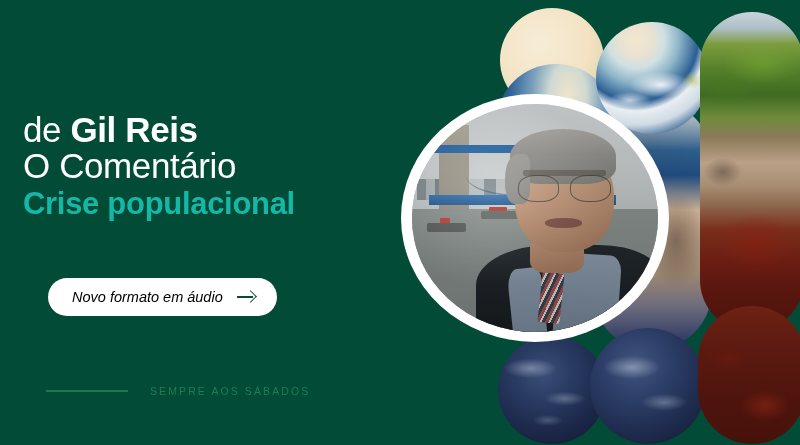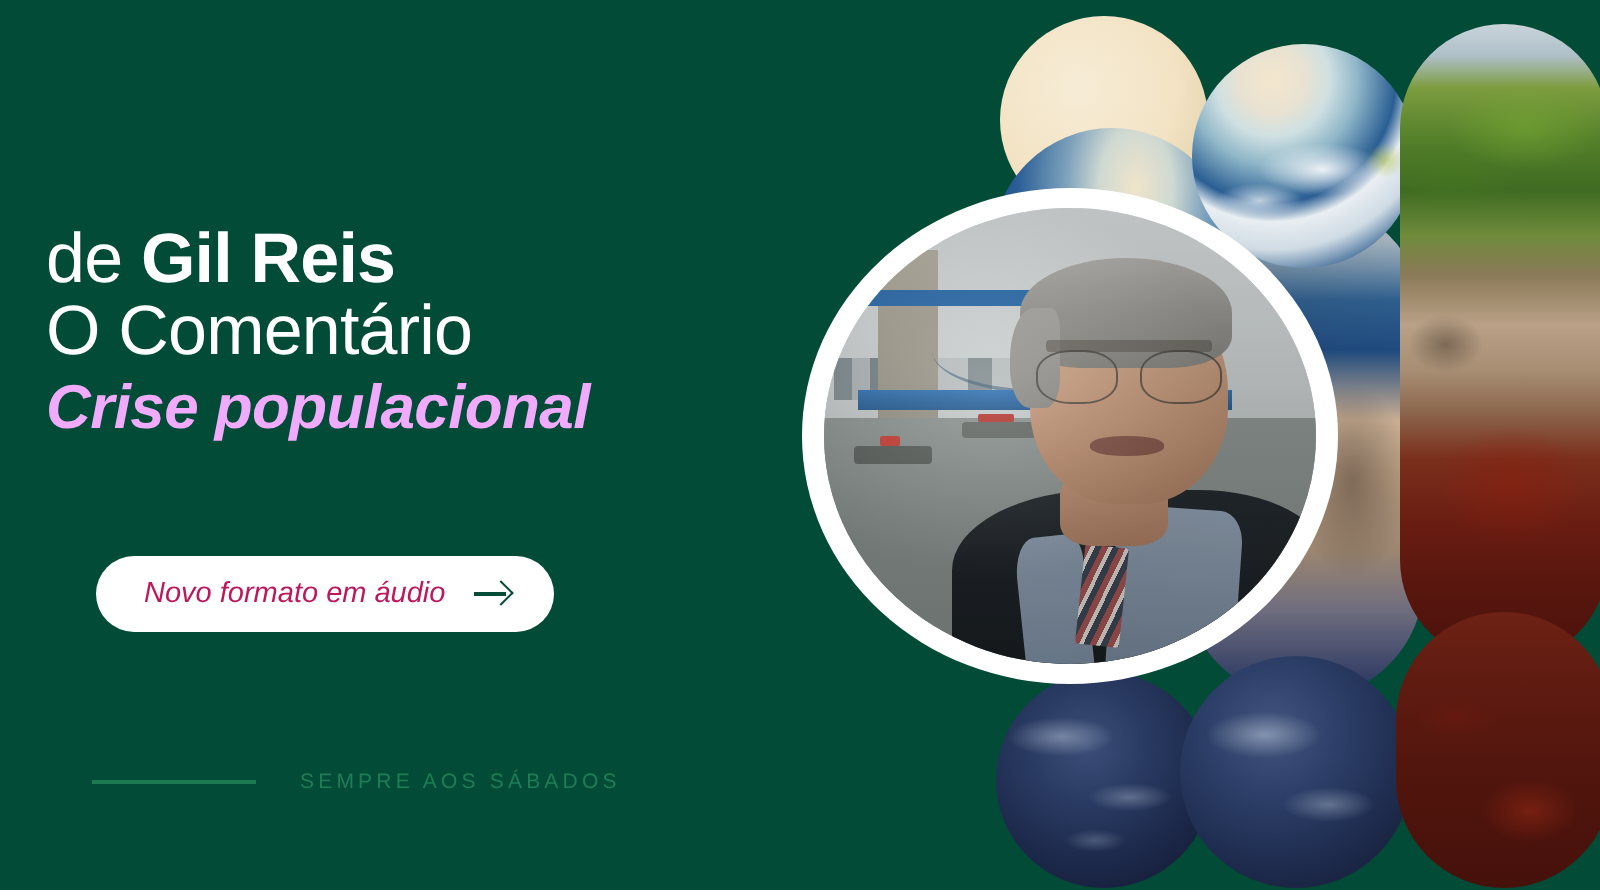--- a/index.html
+++ b/index.html
@@ -197,26 +197,26 @@
   .p-shadow{position:absolute;inset:0;
     background:radial-gradient(ellipse 62% 52% at 34% 40%, rgba(255,255,255,.10) 0%, rgba(0,0,0,.14) 78%);}
 
   
   .content{position:absolute;left:0;top:0;width:470px;height:445px;}
   .headline{position:absolute;left:23px;top:112px;width:420px;}
   .h-line{color:#ffffff;letter-spacing:-0.4px;line-height:36px;white-space:nowrap;}
   .h1{font-size:35px;font-weight:300;}
   .h2{font-size:35px;font-weight:300;}
   .h2 b{font-weight:700;}
-  .h3{font-size:31px;font-weight:700;color:#f0abfc;letter-spacing:-0.3px;line-height:40px;font-style:italic;}
+  .h3{font-size:31px;font-weight:700;color:#14b8a6;letter-spacing:-0.3px;line-height:40px;}
 
   .cta{
     position:absolute;left:48px;top:278px;
     display:inline-flex;align-items:center;gap:14px;
-    background:#ffffff;color:#be185d;
+    background:#ffffff;color:#000000;
     border:none;border-radius:22px;
     padding:11px 22px 11px 24px;
     font-family:"Liberation Sans", sans-serif;
     font-size:14.5px;font-style:italic;font-weight:400;
     cursor:pointer;white-space:nowrap;
   }
   .cta .arrow{display:inline-block;width:18px;height:12px;position:relative;}
   .cta .arrow:before{content:"";position:absolute;left:0;top:5px;width:16px;height:1.6px;background:#064c37;}
   .cta .arrow:after{content:"";position:absolute;right:0;top:1.2px;width:8px;height:8px;
     border-top:1.6px solid #064c37;border-right:1.6px solid #064c37;transform:rotate(45deg);}

